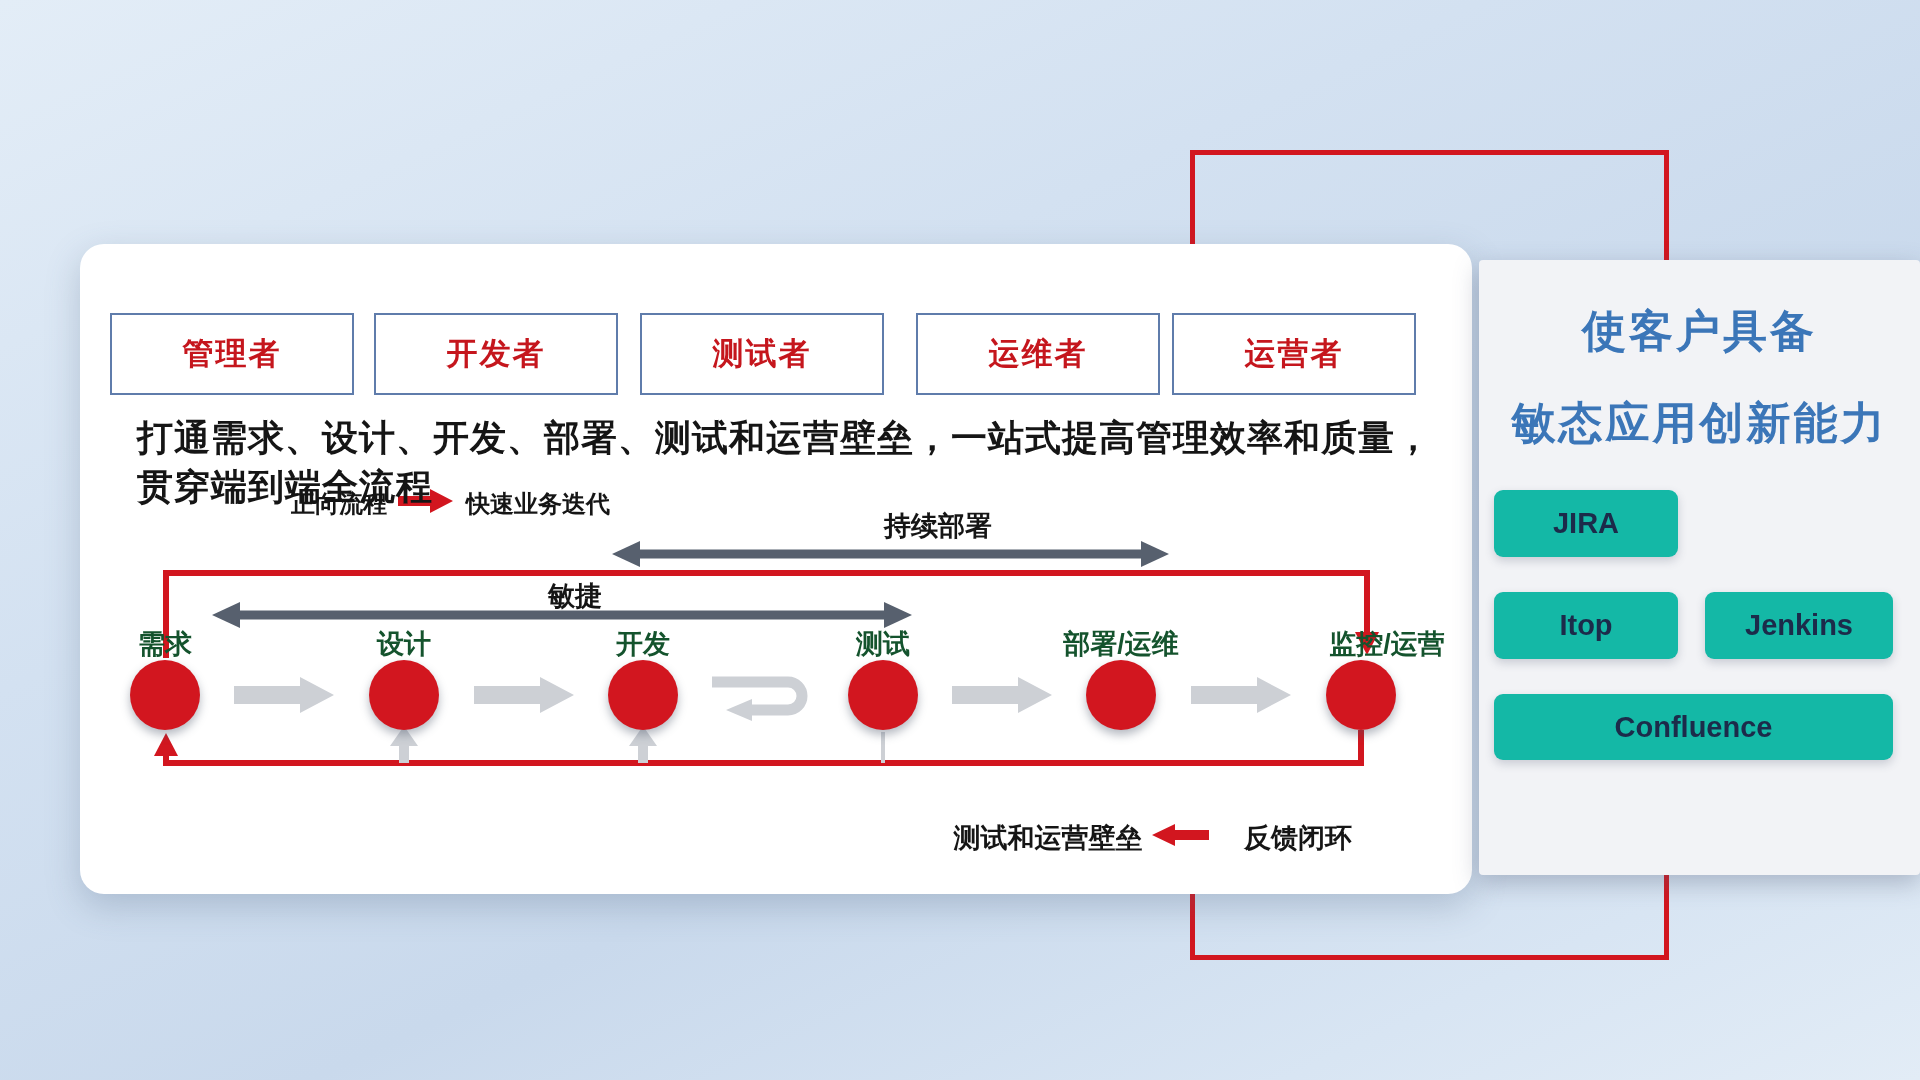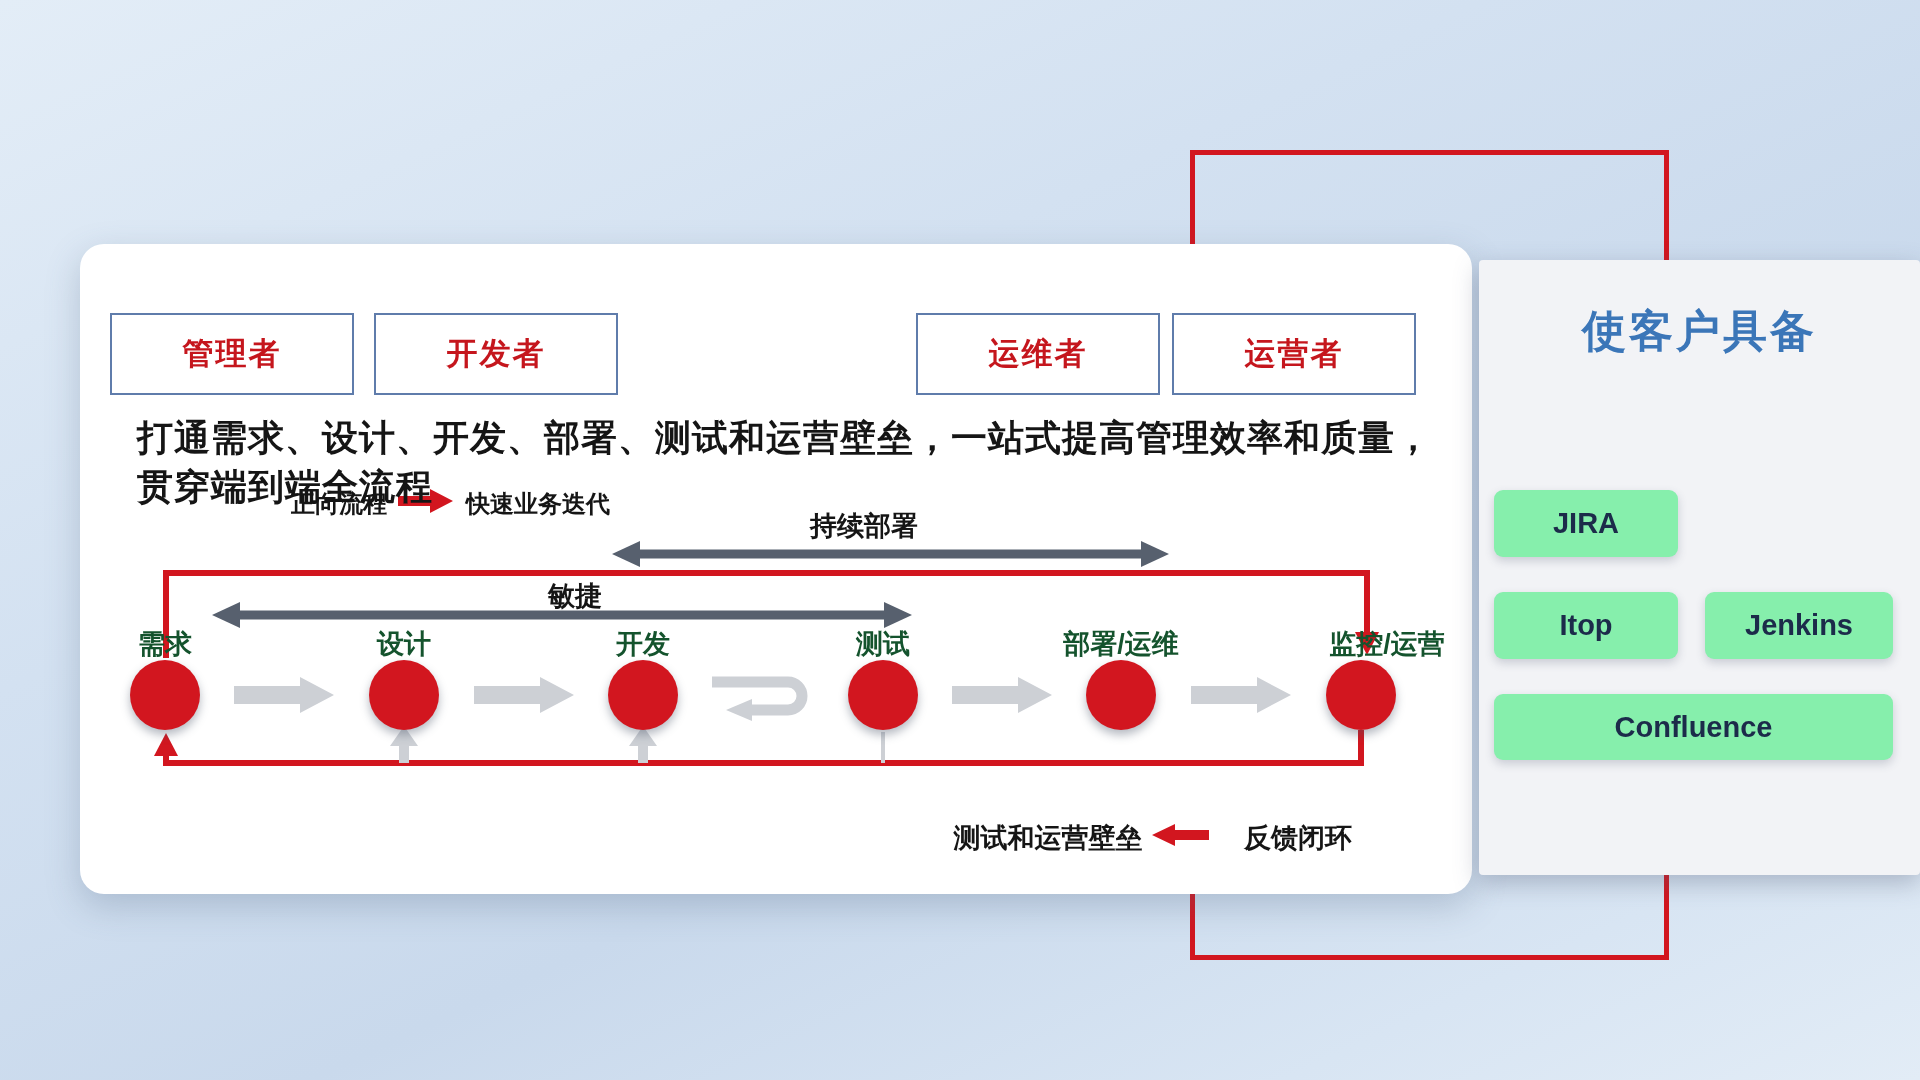--- a/index.html
+++ b/index.html
@@ -56,21 +56,21 @@
   .right-panel{
     position:absolute;left:1479px;top:260px;width:441px;height:615px;
     background:#f2f3f6;z-index:5;border-radius:4px;
     box-shadow:0 8px 24px rgba(80,90,115,.35);
   }
   .rp-title{
     position:absolute;left:0;width:441px;text-align:center;
     color:#3b76b8;font-size:44px;font-weight:700;letter-spacing:3px;
   }
   .tool-btn{
-    position:absolute;background:#86efac;border-radius:9px;
+    position:absolute;background:#14b8a6;border-radius:9px;
     box-shadow:0 4px 10px rgba(60,70,95,.22);
     display:flex;align-items:center;justify-content:center;
     color:#1c2b4a;font-size:29px;font-weight:700;
   }
 </style>
 </head>
 <body>
 
 <div class="page">
 
@@ -111,33 +111,36 @@
   </svg>
 
   <div class="labels-layer">
 
     <div class="role-box" style="left:110px">
         <span>管理者</span>
       </div>
     <div class="role-box" style="left:374px">
         <span>开发者</span>
       </div>
+    <div class="role-box" style="left:640px">
+        <span>测试者</span>
+      </div>
     <div class="role-box" style="left:916px">
         <span>运维者</span>
       </div>
     <div class="role-box" style="left:1172px">
         <span>运营者</span>
       </div>
 
     <div class="headline">打通需求、设计、开发、部署、测试和运营壁垒，一站式提高管理效率和质量，贯穿端到端全流程</div>
 
     <div class="lg lg-24" style="left:291px;top:488px">正向流程</div>
     <div class="lg lg-24" style="left:466px;top:488px">快速业务迭代</div>
 
-    <div class="lg lg-27" style="left:764px;top:508px;width:200px;text-align:center">持续部署</div>
+    <div class="lg lg-27" style="left:792px;top:508px;width:200px;text-align:right">持续部署</div>
     <div class="lg lg-27" style="left:525px;top:578px;width:100px;text-align:center">敏捷</div>
 
     <div class="stage-label" style="left:65px">需求</div>
     <div class="stage-label" style="left:304px">设计</div>
     <div class="stage-label" style="left:543px">开发</div>
     <div class="stage-label" style="left:783px">测试</div>
     <div class="stage-label" style="left:1021px">部署/运维</div>
     <div class="stage-label" style="left:1287px">监控/运营</div>
 
     <div class="stage-circle" style="left:130px"></div>
@@ -146,20 +149,21 @@
     <div class="stage-circle" style="left:848px"></div>
     <div class="stage-circle" style="left:1086px"></div>
     <div class="stage-circle" style="left:1326px"></div>
 
     <div class="lg lg-27" style="left:948px;top:820px;width:200px;text-align:center">测试和运营壁垒</div>
     <div class="lg lg-27" style="left:1228px;top:820px;width:140px;text-align:center">反馈闭环</div>
   </div>
 
   <div class="right-panel">
     <div class="rp-title" style="top:42px">使客户具备</div>
+    <div class="rp-title" style="top:134px">敏态应用创新能力</div>
 
     <div class="tool-btn" style="left:15px;top:230px;width:184px;height:67px">
         <span>JIRA</span>
       </div>
     <div class="tool-btn" style="left:15px;top:332px;width:184px;height:67px">
         <span>Itop</span>
       </div>
     <div class="tool-btn" style="left:226px;top:332px;width:188px;height:67px">
         <span>Jenkins</span>
       </div>

